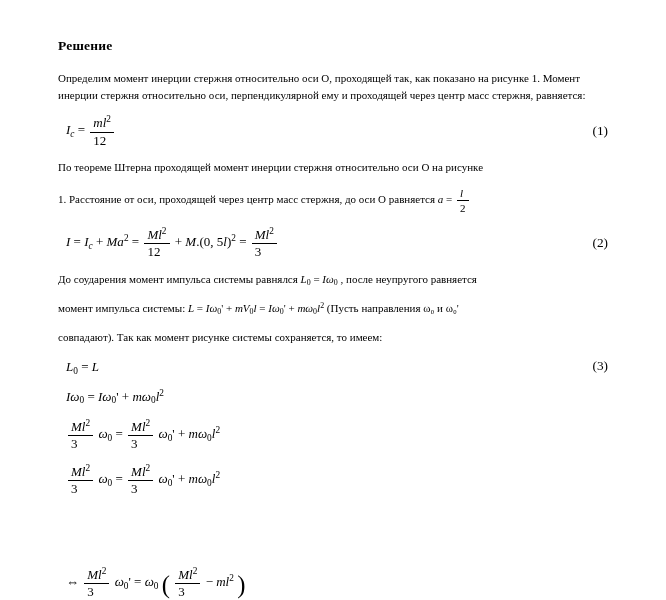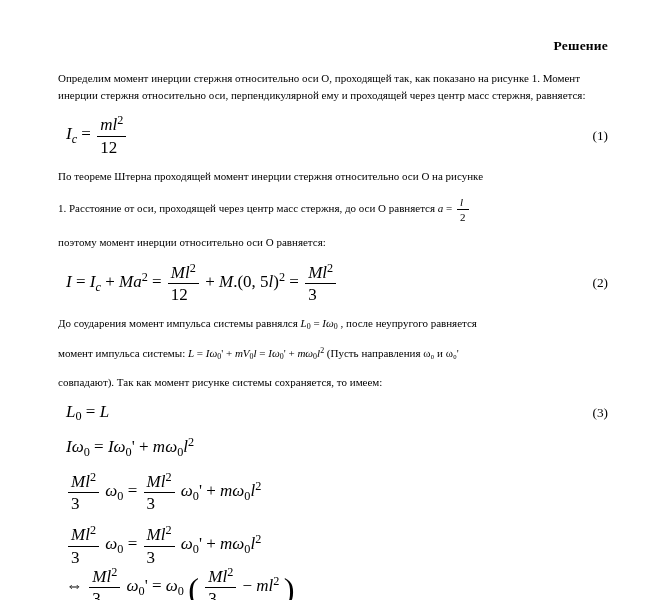--- a/index.html
+++ b/index.html
@@ -15,42 +15,42 @@
     color: #000000;
   }
   .page {
     position: relative;
     width: 666px;
     height: 600px;
     box-sizing: border-box;
     padding: 38px 58px 0 58px;
   }
   .doc-title {
-    text-align: right;
+    text-align: left;
     font-weight: bold;
     font-size: 13.5px;
     margin: 0 0 16px 0;
     letter-spacing: 0.2px;
   }
   .para {
     font-size: 11px;
     line-height: 1.52;
     text-align: left;
     margin: 0 0 11px 0;
   }
   .eqrow {
     position: relative;
     margin: 0 0 11px 0;
     min-height: 30px;
   }
   .eqrow .eq {
     display: inline-block;
     margin-left: 8px;
     font-family: "Liberation Serif", serif;
-    font-size: 17px;
+    font-size: 13px;
   }
   .eqrow .tag {
     position: absolute;
     right: 0;
     top: 50%;
     transform: translateY(-50%);
     font-size: 13.3px;
   }
   
   .mi {
@@ -130,21 +130,20 @@
 
   <p class="para">По теореме Штерна проходящей момент инерции стержня относительно оси О на рисунке</p>
 
   <p class="para">
     <span>1. Расстояние от оси, проходящей через центр масс стержня, до оси О равняется</span>
     <span class="inline-eq">
       <span class="mi">a</span><span class="mo"> = </span><span class="frac"><span class="num"><span class="mi">l</span></span><span class="den"><span class="mn">2</span></span></span>
     </span>
   </p>
 
-  <p class="para">поэтому момент инерции относительно оси О равняется:</p>
 
   <div class="eqrow">
     <span class="eq">
       <span class="mi">I</span><span class="mo"> = </span>
       <span class="mi">I</span><span class="sub">c</span>
       <span class="mo"> + </span><span class="mi">Ma</span><span class="sup">2</span>
       <span class="mo"> = </span>
       <span class="frac"><span class="num"><span class="mi">Ml</span><span class="sup">2</span></span><span class="den"><span class="mn">12</span></span></span>
       <span class="mo"> + </span><span class="mi">M</span><span class="mo">.</span><span class="mo">(</span><span class="mn">0,&nbsp;5</span><span class="mi">l</span><span class="mo">)</span><span class="sup">2</span>
       <span class="mo"> = </span>

